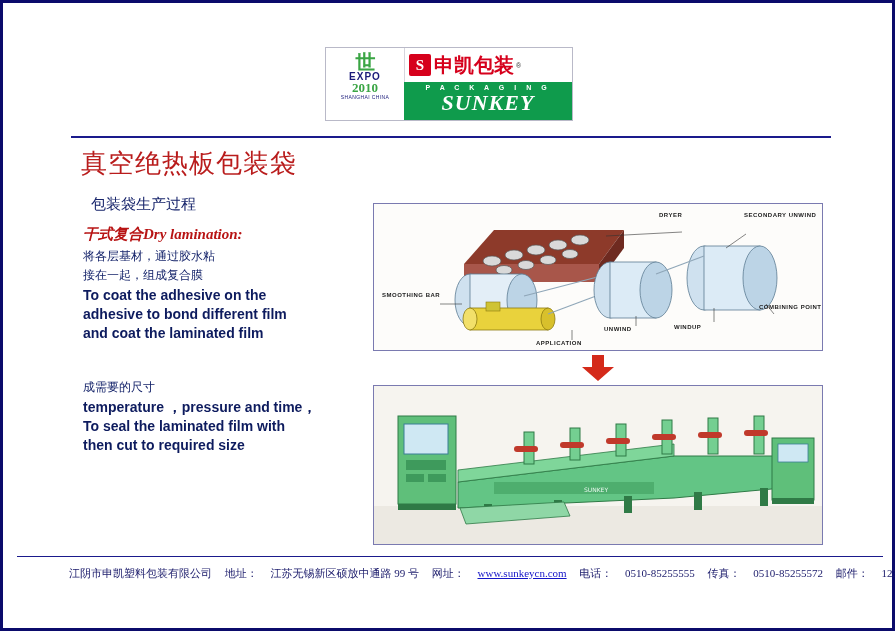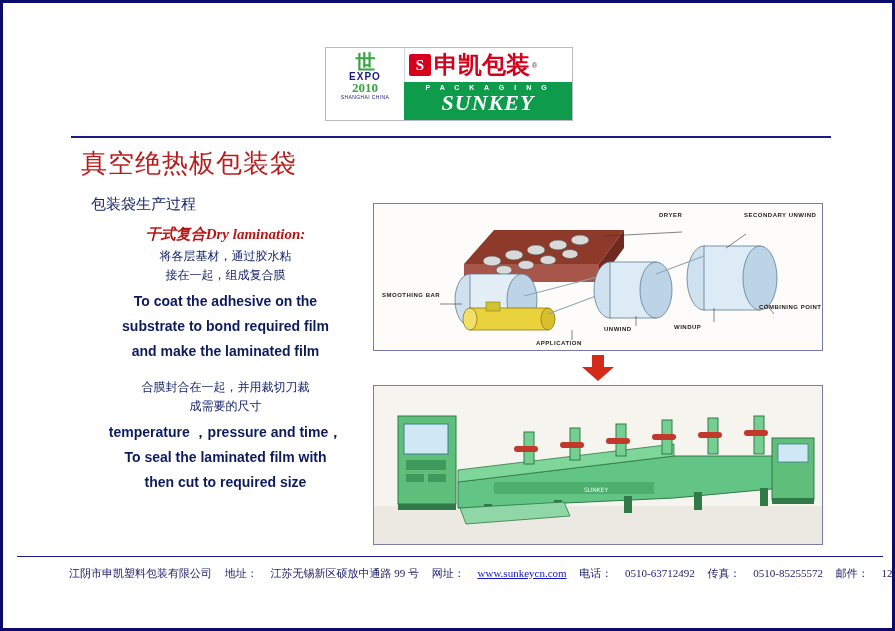--- a/index.html
+++ b/index.html
@@ -94,21 +94,21 @@
     color: #ffffff;
     font-size: 15px;
     font-weight: bold;
     line-height: 22px;
     text-align: center;
     border-radius: 2px;
     font-family: "Liberation Serif", serif;
   }
   #sk-cn {
     color: #d6001c;
-    font-size: 24px;
+    font-size: 20px;
     font-weight: bold;
     margin-left: 3px;
     letter-spacing: 0px;
     font-family: "Liberation Serif", serif;
   }
   #sk-reg {
     font-size: 7px;
     color: #333;
     vertical-align: super;
     margin-left: 2px;
@@ -160,21 +160,21 @@
   
   #subhead {
     position: absolute;
     left: 88px;
     top: 192px;
     font-size: 15px;
     color: #17246b;
     font-family: Liberation Mono, monospace;
   }
 
-  .block { position: absolute; width: 285px; text-align: center; }
+  .block { position: absolute; width: 285px; }
   #block-dry { left: 80px; top: 222px; }
   #block-bag { left: 80px; top: 375px; }
 
   .blk-head {
     font-size: 15px;
     font-weight: bold;
     font-style: italic;
     color: #b81414;
     font-family: "Liberation Serif", serif;
     margin-bottom: 3px;
@@ -185,21 +185,21 @@
     color: #14236a;
     line-height: 19px;
     font-family: "Liberation Serif", serif;
   }
   .blk-en {
     font-size: 14px;
     color: #0d1b5e;
     font-weight: bold;
     line-height: 18px;
     font-family: "Liberation Sans", sans-serif;
-    margin-top: 7px;
+    margin-top: 1px;
   }
 
   
   .img-frame {
     position: absolute;
     border: 1px solid #7a7ab0;
     background: #fdfdfd;
     box-sizing: border-box;
     overflow: hidden;
   }
@@ -279,26 +279,25 @@
   <div id="title-rule"></div>
   <div id="page-title">真空绝热板包装袋</div>
 
   <div id="subhead">包装袋生产过程</div>
 
   <div class="block" id="block-dry">
     <div class="blk-head">干式复合Dry lamination:</div>
     <div class="blk-cn">将各层基材，通过胶水粘</div>
     <div class="blk-cn">接在一起，组成复合膜</div>
     <div class="blk-en">To coat the adhesive on the</div>
-    <div class="blk-en">substrate to bond required film</div>
-    <div class="blk-en">and make the laminated film</div>
+    <div class="blk-en">adhesive to bond different film</div>
+    <div class="blk-en">and coat the laminated film</div>
   </div>
 
   <div class="block" id="block-bag">
-    <div class="blk-cn">合膜封合在一起，并用裁切刀裁</div>
     <div class="blk-cn">成需要的尺寸</div>
     <div class="blk-en">temperature ，pressure and time，</div>
     <div class="blk-en">To seal the laminated film with</div>
     <div class="blk-en">then cut to required size</div>
   </div>
 
   <div class="img-frame" id="img-dry">
     <svg width="448" height="146" viewBox="0 0 448 146">
       <rect x="0" y="0" width="448" height="146" fill="#fdfcfa"></rect>
 
@@ -428,20 +427,20 @@
   </div>
 
   <div id="footer-rule"></div>
   <div id="footer">
     <span>江阴市申凯塑料包装有限公司</span>
     <span>地址：</span>
     <span>江苏无锡新区硕放中通路 99 号</span>
     <span>网址：</span>
     <span class="link">www.sunkeycn.com</span>
     <span>电话：</span>
-    <span>0510-63712492</span>
+    <span>0510-85255555</span>
     <span>传真：</span>
     <span>0510-85255572</span>
     <span>邮件：</span>
     <span>123@sunkeycn.com</span>
   </div>
 
 </div>
 
 </body></html>

